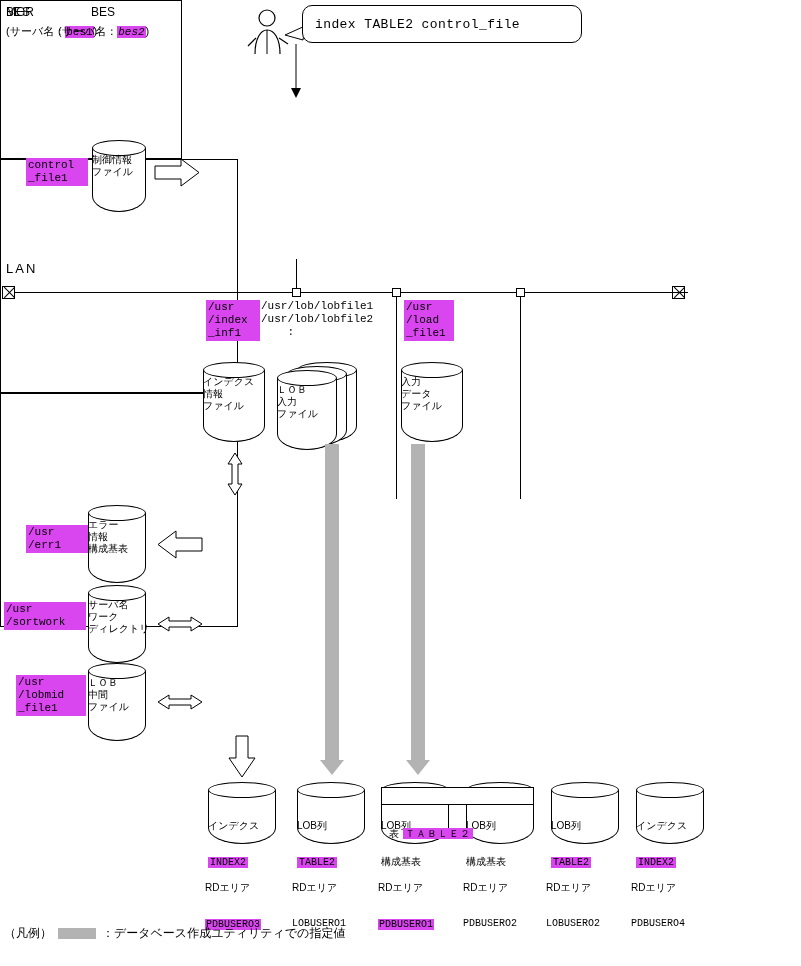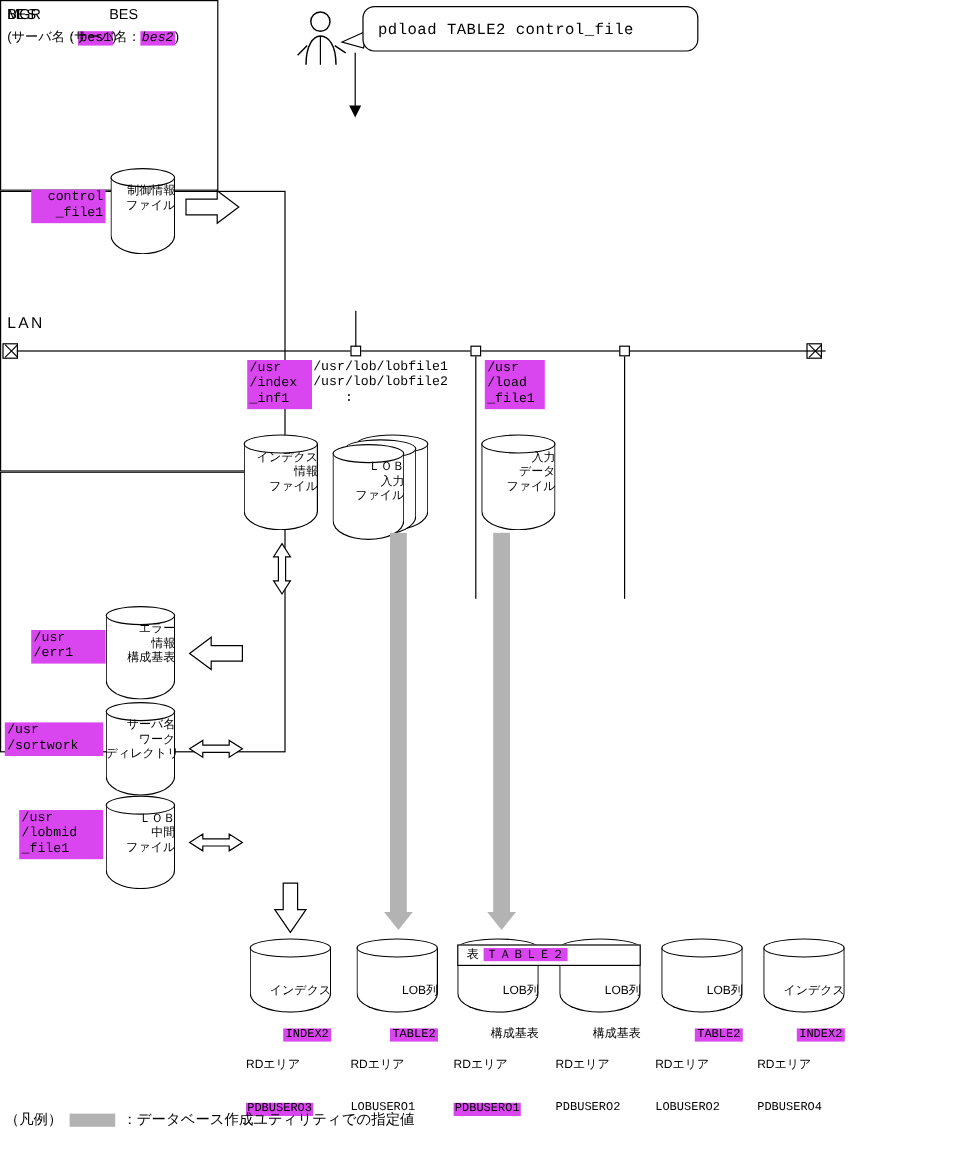--- a/index.html
+++ b/index.html
@@ -7,21 +7,21 @@
   .abs{position:absolute;}
   .mono{font-family:"Liberation Mono",monospace;}
   .hl{background:#d946ef;}
   .box{border:1px solid #000;background:#fff;box-sizing:border-box;}
   .lbl{font-size:12px;line-height:14px;white-space:pre;}
   .lbl-s{font-size:11px;line-height:13px;white-space:pre;}
   .lbl-xs{font-size:10px;line-height:12px;white-space:pre;}
   .cyl{position:absolute;}
   .cyl .body{position:absolute;left:0;top:8px;width:100%;box-sizing:border-box;border-left:1px solid #000;border-right:1px solid #000;border-bottom:1px solid #000;border-radius:0 0 50% 50%/0 0 16px 16px;background:#fff;}
   .cyl .top{position:absolute;left:0;top:0;width:100%;height:16px;box-sizing:border-box;border:1px solid #000;border-radius:50%/50%;background:#fff;}
-  .cyl .txt{position:absolute;left:0;top:14px;width:100%;text-align:right;font-size:10px;line-height:12px;white-space:pre;}
+  .cyl .txt{position:absolute;left:0;top:14px;width:100%;text-align:left;font-size:10px;line-height:12px;white-space:pre;}
   .hline{position:absolute;background:#000;height:1px;}
   .vline{position:absolute;background:#000;width:1px;}
   .gbar{position:absolute;background:#b3b3b3;}
   .sq{position:absolute;border:1px solid #000;background:#fff;width:9px;height:9px;box-sizing:border-box;}
   .xbox{position:absolute;border:1px solid #000;width:13px;height:13px;box-sizing:border-box;}
   .xbox:before,.xbox:after{content:"";position:absolute;left:-1px;top:5px;width:15px;height:1px;background:#000;}
   .xbox:before{transform:rotate(45deg);}
   .xbox:after{transform:rotate(-45deg);}
   .bubble{position:absolute;border:1px solid #000;border-radius:10px;background:#fff;box-sizing:border-box;}
   svg{display:block;overflow:visible;}
@@ -38,35 +38,35 @@
     <path d="M10 30 L2 38" stroke="#000" stroke-width="1.2" fill="none"></path>
     <path d="M33 30 L42 36" stroke="#000" stroke-width="1.2" fill="none"></path>
   </svg>
 </div>
 <div class="abs" style="left:283px;top:22px;">
   <svg width="24" height="22" viewBox="0 0 24 22">
     <path d="M22 4 L2 13 L20 18 Z" fill="#fff" stroke="#000" stroke-width="1"></path>
   </svg>
 </div>
 <div class="bubble" style="left:302px;top:5px;width:280px;height:38px;">
-  <div class="mono abs" style="left:12px;top:11px;font-size:13px;letter-spacing:0.4px;white-space:pre;">pdload TABLE2 control_file</div>
+  <div class="mono abs" style="left:12px;top:11px;font-size:13px;letter-spacing:0.4px;white-space:pre;">index TABLE2 control_file</div>
 </div>
 
 <div class="abs" style="left:288px;top:44px;">
   <svg width="16" height="56" viewBox="0 0 16 56">
     <line x1="8" y1="0" x2="8" y2="46" stroke="#000" stroke-width="1"></line>
     <path d="M3 44 L8 54 L13 44 Z" fill="#000"></path>
   </svg>
 </div>
 
 <div class="box" style="left:206px;top:100px;width:182px;height:159px;">
   <div class="lbl abs" style="left:6px;top:5px;font-size:12px;">MGR</div>
 </div>
 
-<div class="hl lbl-s abs" style="left:26px;top:158px;width:58px;padding:1px 2px;font-family:'Liberation Mono',monospace;text-align:right;">control
+<div class="hl lbl-s abs" style="left:26px;top:158px;width:58px;padding:1px 2px;font-family:'Liberation Mono',monospace;">control
 _file1</div>
 <div class="cyl" style="left:92px;top:140px;width:54px;height:72px;">
   <div class="body" style="height:64px;"></div>
   <div class="top"></div>
   <div class="txt">制御情報
 ファイル</div>
 </div>
 <div class="abs" style="left:155px;top:158px;">
   <svg width="46" height="30" viewBox="0 0 46 30">
     <path d="M0 8 L26 8 L26 1 L44 14.5 L26 28 L26 21 L0 21 Z" fill="#fff" stroke="#000" stroke-width="1"></path>
@@ -287,21 +287,21 @@
     <div>インデクス</div>
     <div><span class="hl mono" style="padding:0 2px;">INDEX2</span></div>
   </div>
 </div>
 <div class="abs lbl-xs" style="left:631px;top:858px;">
   <div>RDエリア</div>
   <div class="mono">PDBUSERO4</div>
 </div>
 
 <div class="abs" style="left:381px;top:787px;width:153px;height:18px;border:1px solid #000;box-sizing:border-box;background:#fff;"></div>
-<div class="abs lbl-xs" style="left:389px;top:790px;white-space:nowrap;">
+<div class="abs lbl-xs" style="left:389px;top:828px;white-space:nowrap;">
   <span>表</span><span class="hl" style="padding:0 2px;margin-left:4px;letter-spacing:1px;">ＴＡＢＬＥ２</span>
 </div>
 
 <div class="abs lbl" style="left:4px;top:898px;width:480px;">
   <div style="white-space:nowrap;">
     <span>（凡例）</span><span class="legend-sw" style="margin:0 6px;"></span><span>：データベース作成ユティリティでの指定値</span>
   </div>
   
   
 </div>

